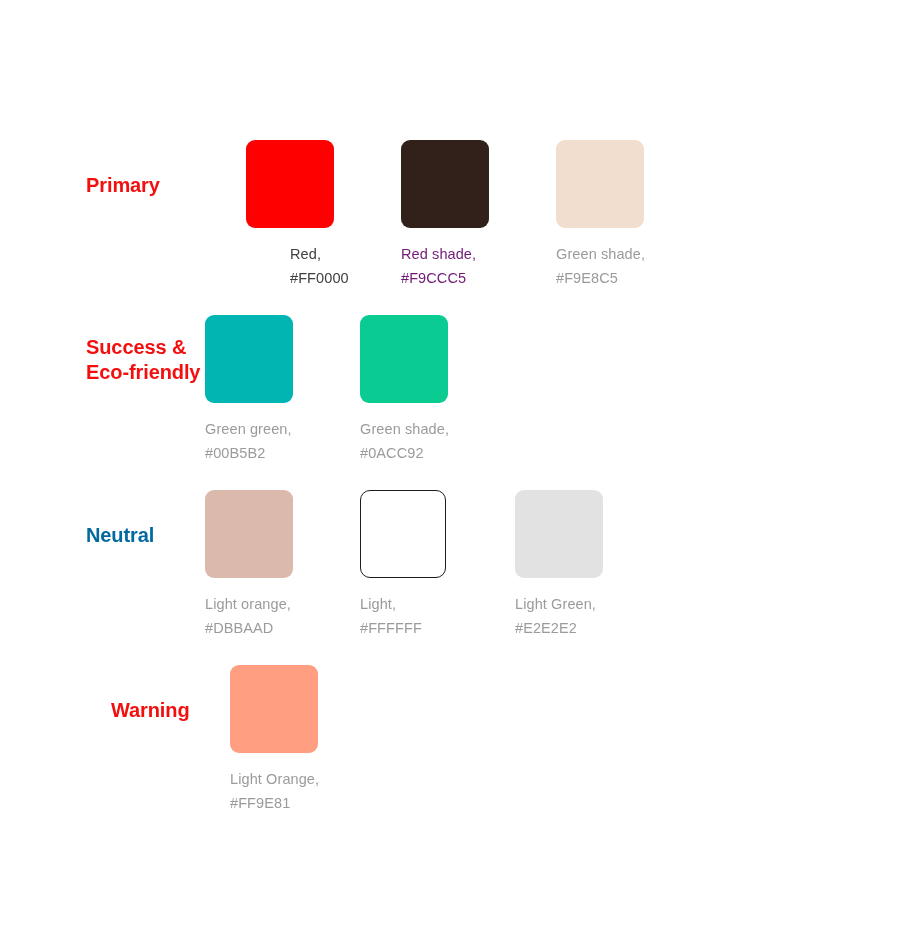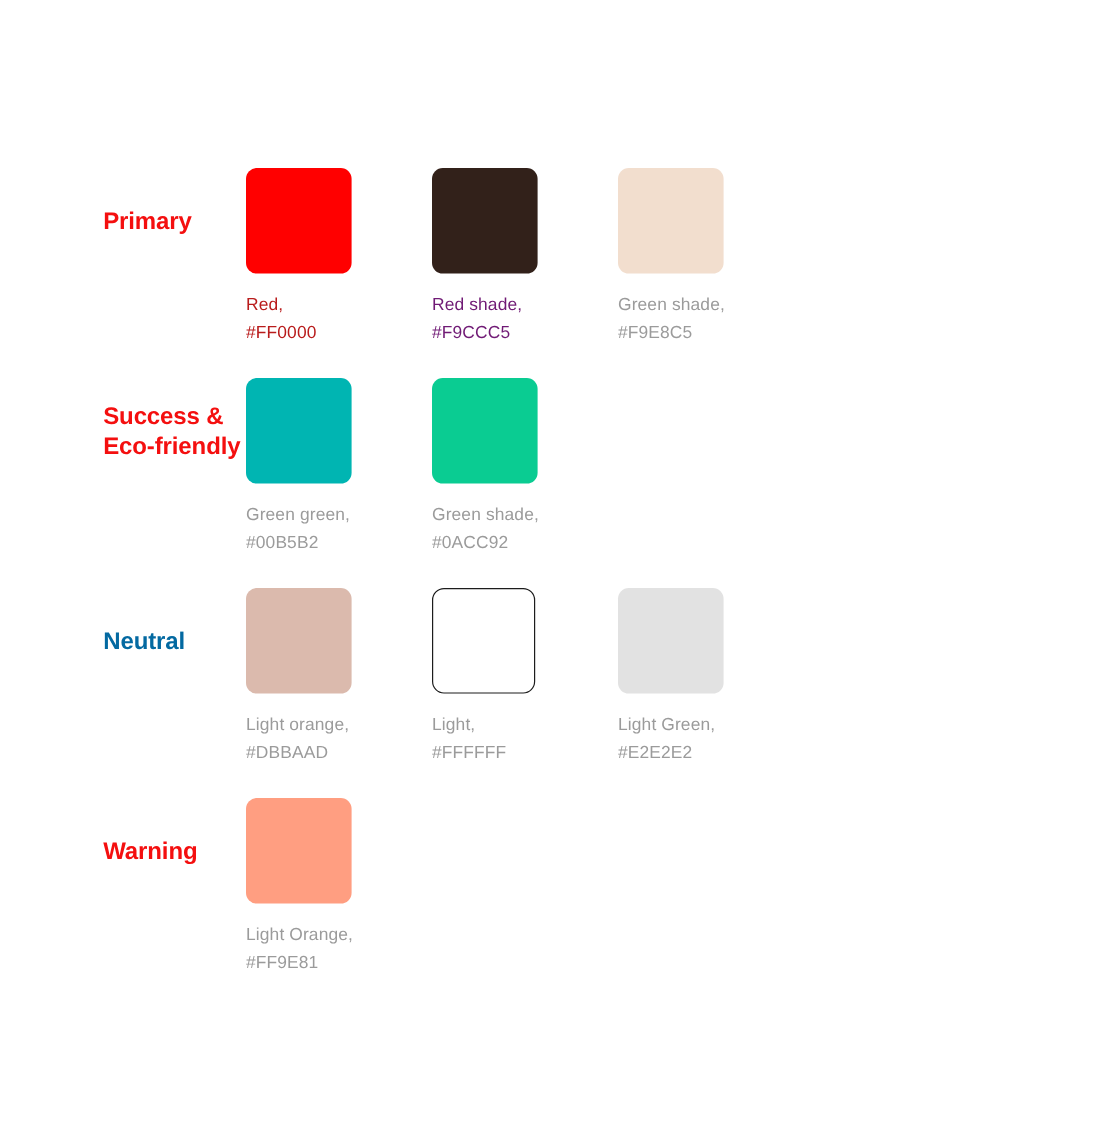--- a/index.html
+++ b/index.html
@@ -72,21 +72,21 @@
   .swatch-caption {
     margin-top: 14px;
     font-size: 14.5px;
     line-height: 24px;
     color: #9b9b9b;
     letter-spacing: 0.1px;
     white-space: pre-line;
   }
 
   
-  #row-primary  { top: 140px; }
+  #row-primary  { top: 140px; gap: 41px; }
   #row-success  { top: 315px; }
   #row-neutral  { top: 490px; }
   #row-warning  { top: 665px; }
 
   
   #row-primary  .group-label { padding-top: 33px; }
   #row-success  .group-label { padding-top: 20px; }
   #row-neutral  .group-label { padding-top: 33px; }
   #row-warning  .group-label { padding-top: 33px; }
 </style>
@@ -94,21 +94,21 @@
 <body>
 
 <div id="palette-sheet" style="background: rgb(255, 255, 255);">
 
   <div class="palette-row" id="row-primary">
     <div class="group-label" style="color: rgb(244, 15, 15);">Primary</div>
     <div class="swatch-track">
 
       <div class="swatch-cell">
         <div class="swatch-chip" style="background-color: rgb(255, 0, 0);"></div>
-        <div class="swatch-caption" style="color: #b91c1c;">Red,
+        <div class="swatch-caption" style="color: #404040; margin-left: 44px;">Red,
 #FF0000</div>
       </div>
 
       <div class="swatch-cell">
         <div class="swatch-chip" style="background-color: rgb(50, 33, 26);"></div>
         <div class="swatch-caption" style="color: #701a75;">Red shade,
 #F9CCC5</div>
       </div>
 
       <div class="swatch-cell">
@@ -159,21 +159,21 @@
       <div class="swatch-cell">
         <div class="swatch-chip" style="background-color: rgb(226, 226, 226);"></div>
         <div class="swatch-caption" style="color: rgb(155, 155, 155);">Light Green,
 #E2E2E2</div>
       </div>
 
     </div>
   </div>
 
   <div class="palette-row" id="row-warning">
-    <div class="group-label" style="color: rgb(244, 15, 15);">Warning</div>
+    <div class="group-label" style="color: rgb(244, 15, 15); margin-left: 25px;">Warning</div>
     <div class="swatch-track">
 
       <div class="swatch-cell">
         <div class="swatch-chip" style="background-color: rgb(255, 158, 129);"></div>
         <div class="swatch-caption" style="color: rgb(155, 155, 155);">Light Orange,
 #FF9E81</div>
       </div>
 
     </div>
   </div>

